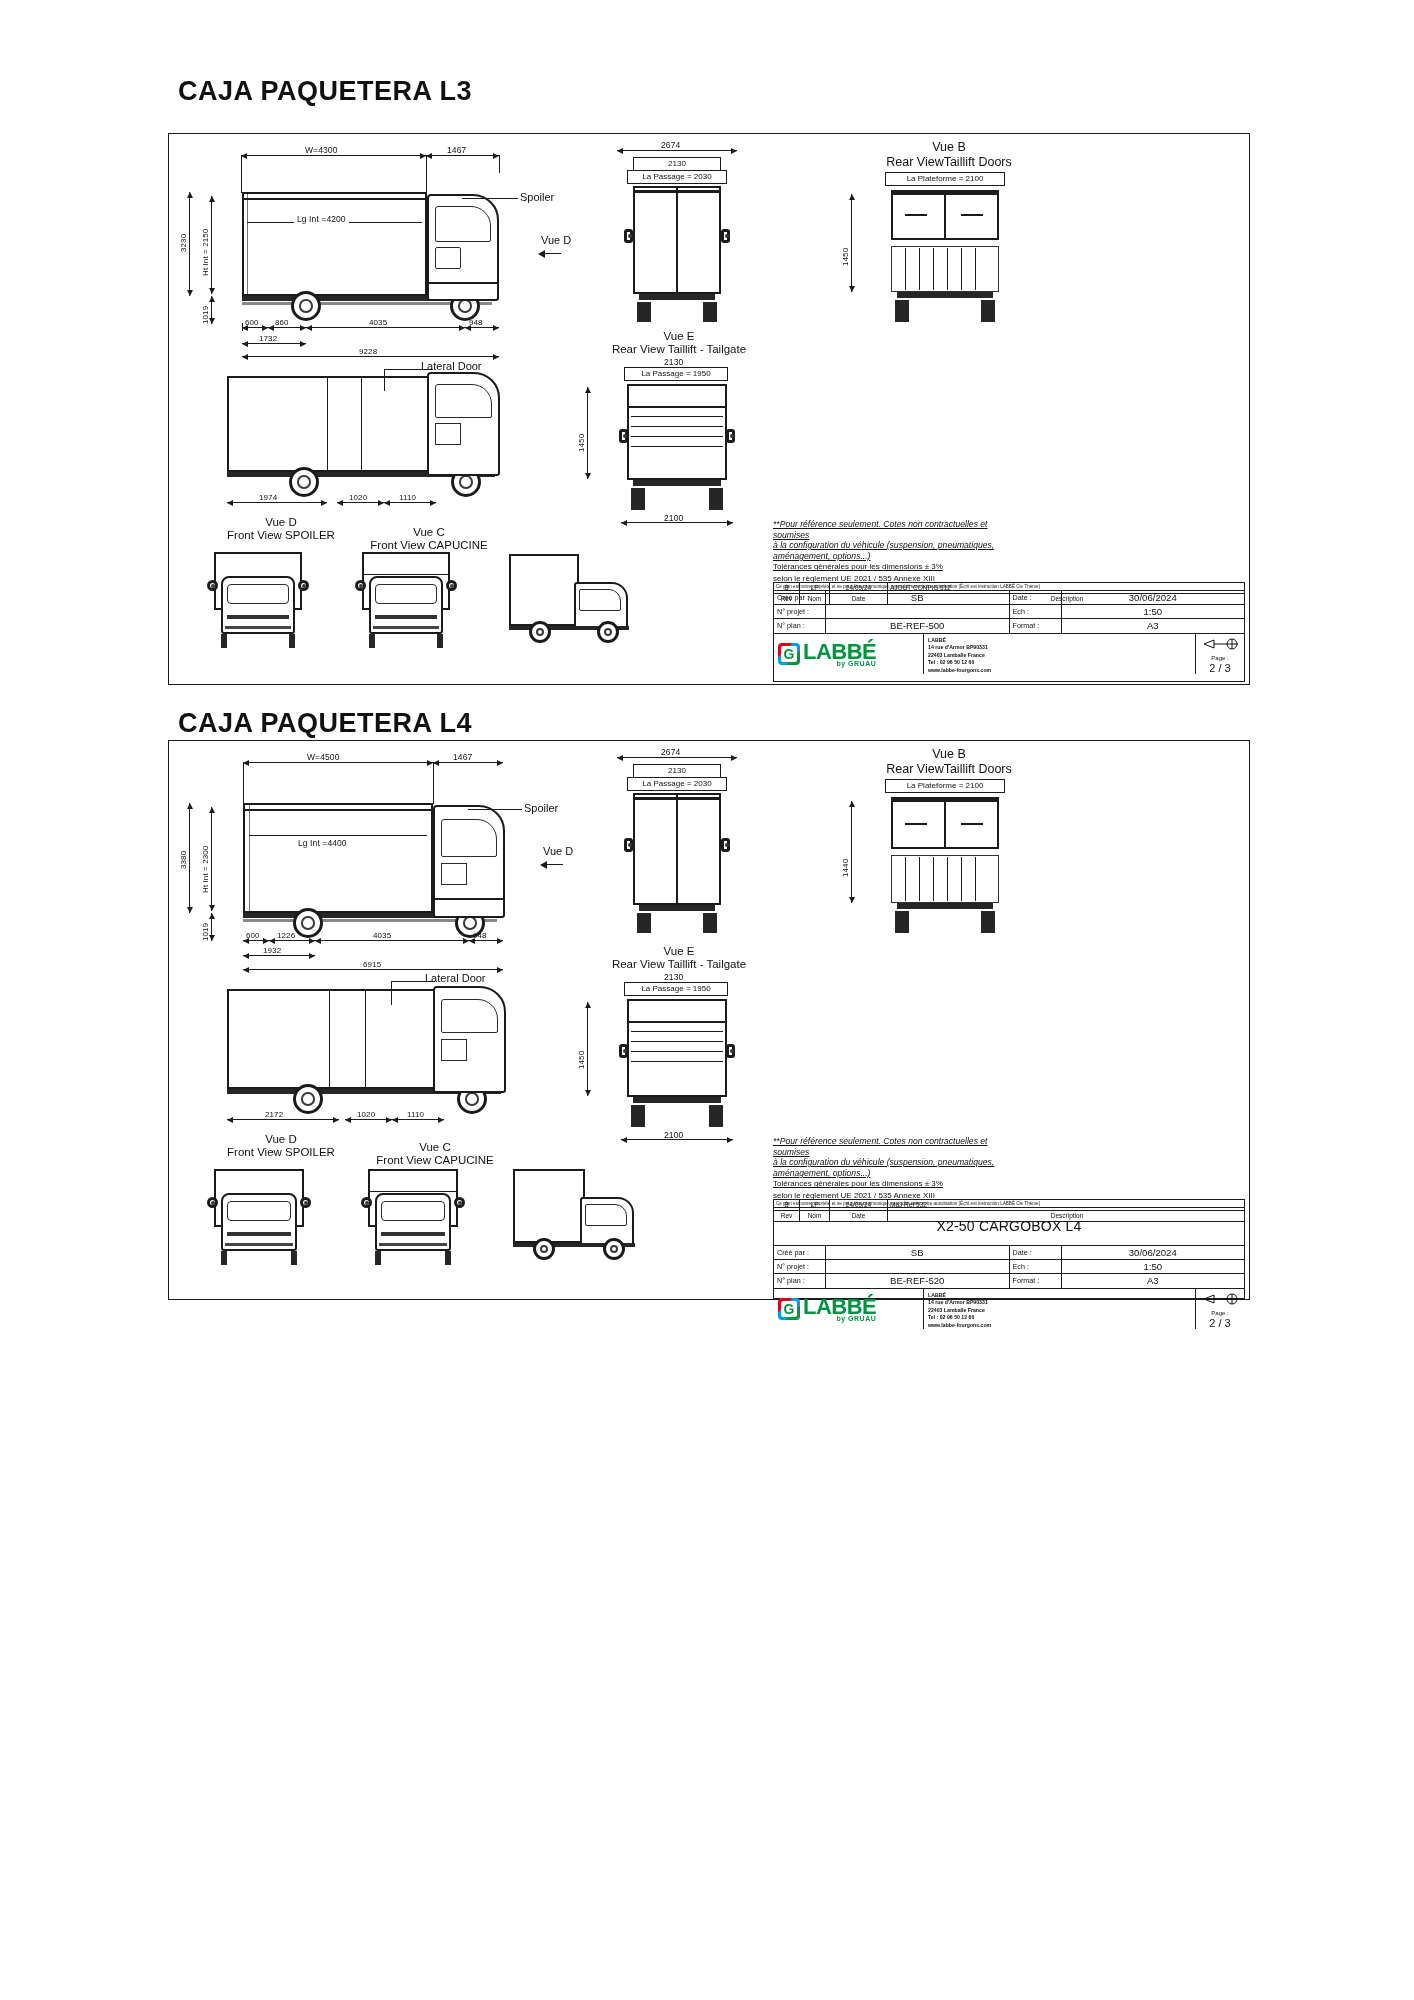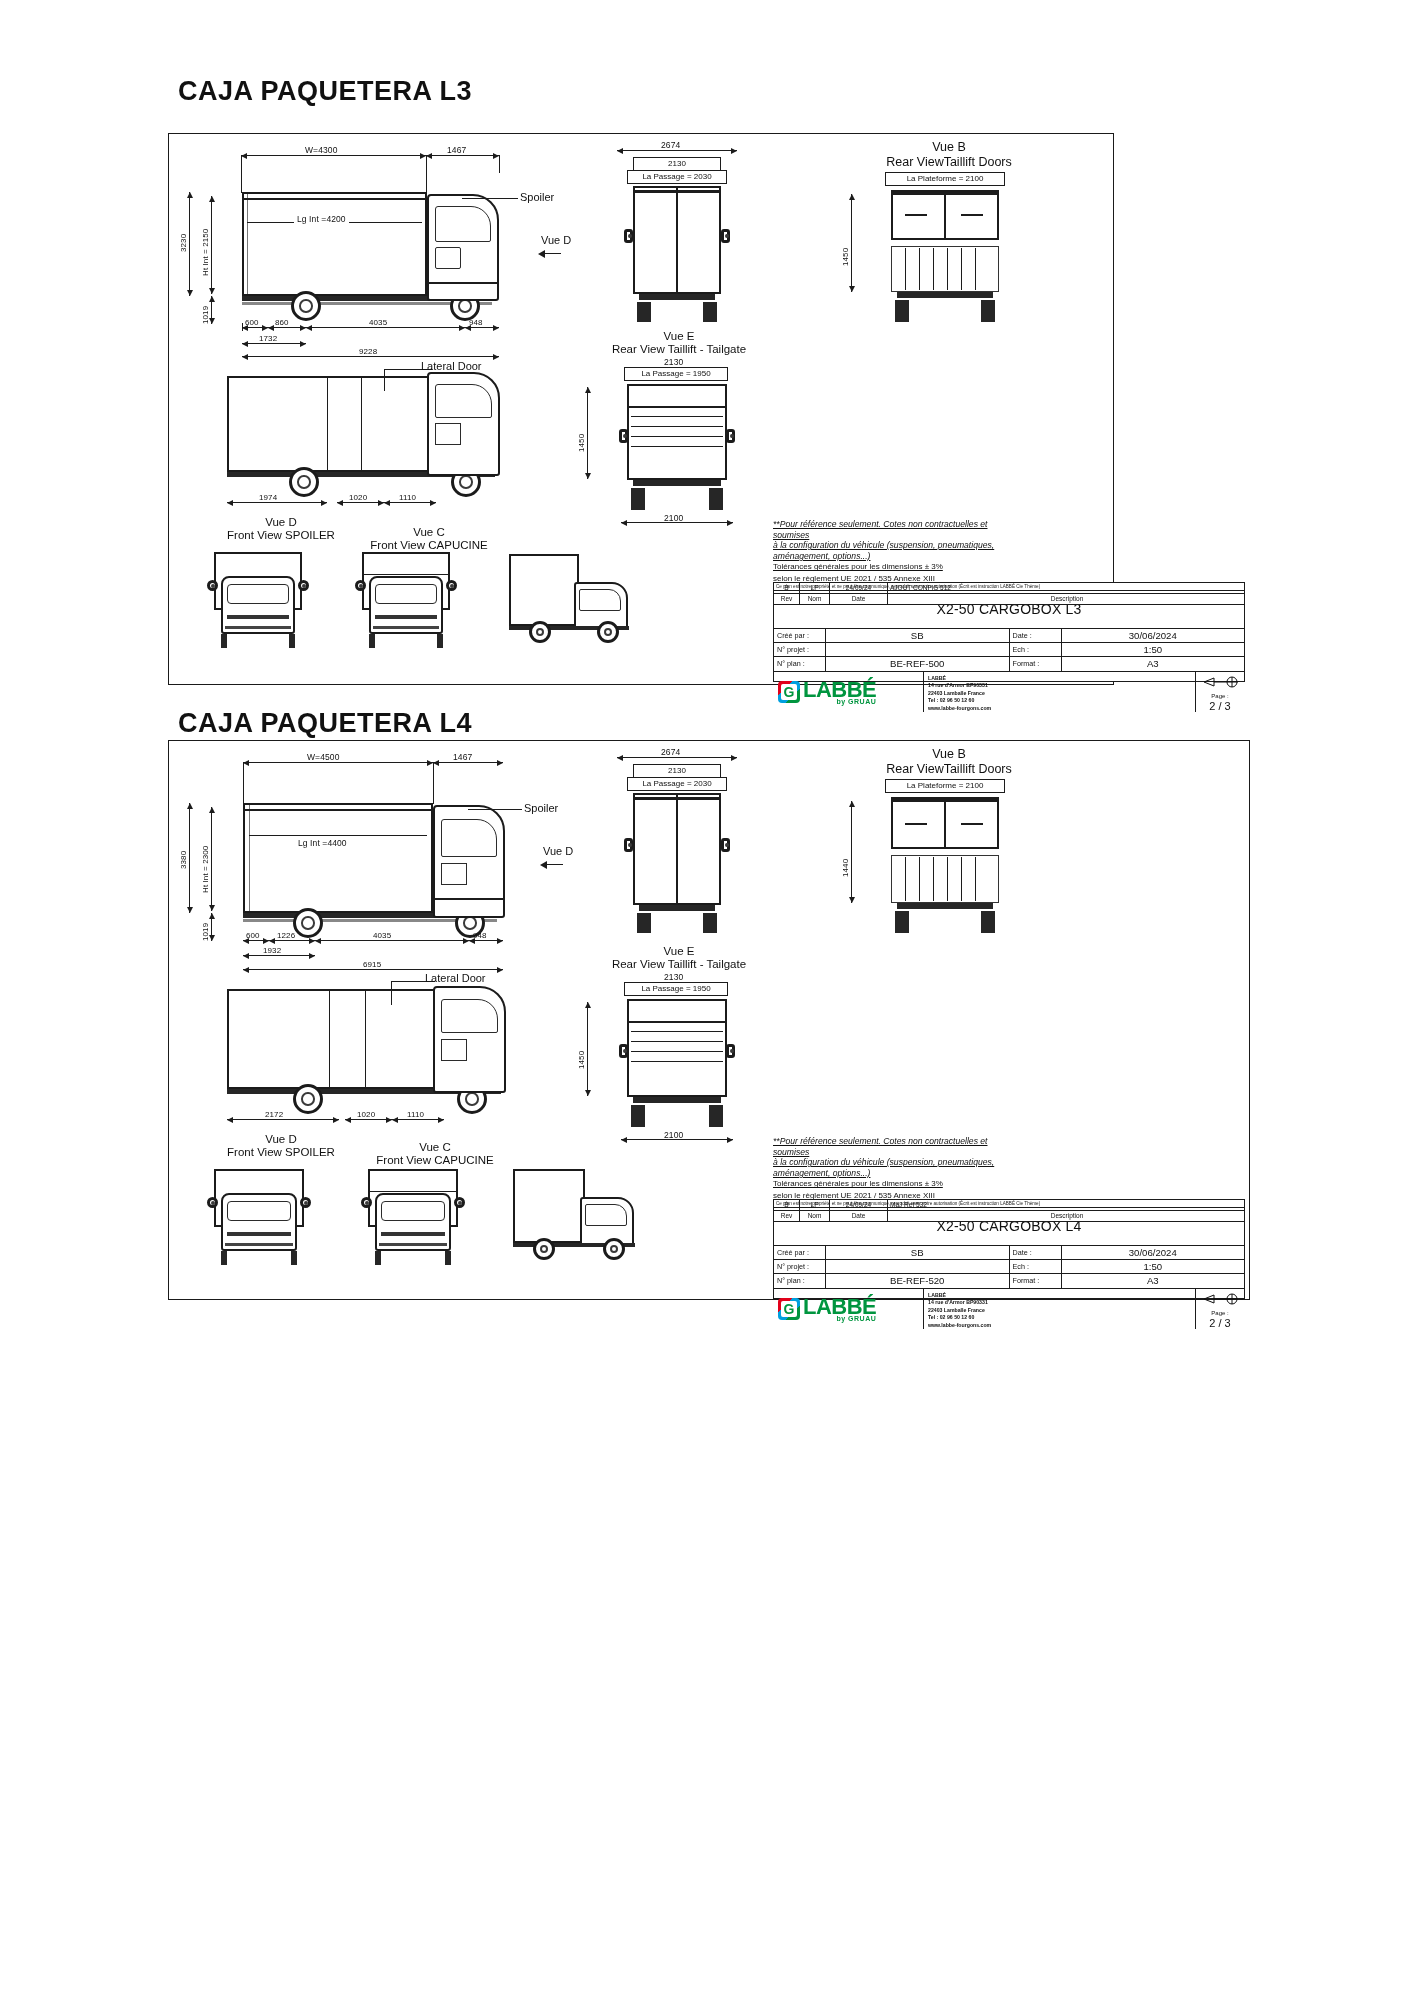--- a/index.html
+++ b/index.html
@@ -19,21 +19,21 @@
     color:#111;
   }
   #title-l3 { position:absolute; left:178px; top:76px; }
   #title-l4 { position:absolute; left:178px; top:708px; }
 
   .sheet {
     position:absolute;
     border:1.6px solid #1a1a1a;
     background:#fff;
   }
-  #sheet-l3 { left:168px; top:133px; width:946px; height:552px; }
+  #sheet-l3 { left:168px; top:133px; width:1082px; height:552px; }
   #sheet-l4 { left:168px; top:740px; width:1082px; height:560px; }
 
   
   .ln { position:absolute; background:#1c1c1c; }
   .hln { height:1px; }
   .vln { width:1px; }
   .dim-txt {
     position:absolute; font-size:8px; color:#111; white-space:nowrap;
     letter-spacing:.1px; font-family:"Liberation Sans", sans-serif;
   }
@@ -384,21 +384,20 @@
             <div class="rev-c4">AJOUT CONFIG 512</div>
           </div>
           <div class="rev-row">
             <div class="rev-c1">Rev</div>
             <div class="rev-c2">Nom</div>
             <div class="rev-c3">Date</div>
             <div class="rev-c4" style="text-align:center">Description</div>
           </div>
         </div>
         <div class="legal">Ce plan est notre propriété et ne peut être communiqué, reproduit sans notre autorisation (Écrit est instruction LABBÉ Cie Thème)</div>
-        <div class="prod-name">X2-50 CARGOBOX L3</div>
         <div class="fields">
           <div class="fcol left">
             <div class="frow">
               <div class="fkey">Créé par :</div>
               <div class="fval">SB</div>
             </div>
             <div class="frow">
               <div class="fkey">N° projet :</div>
               <div class="fval"></div>
             </div>

